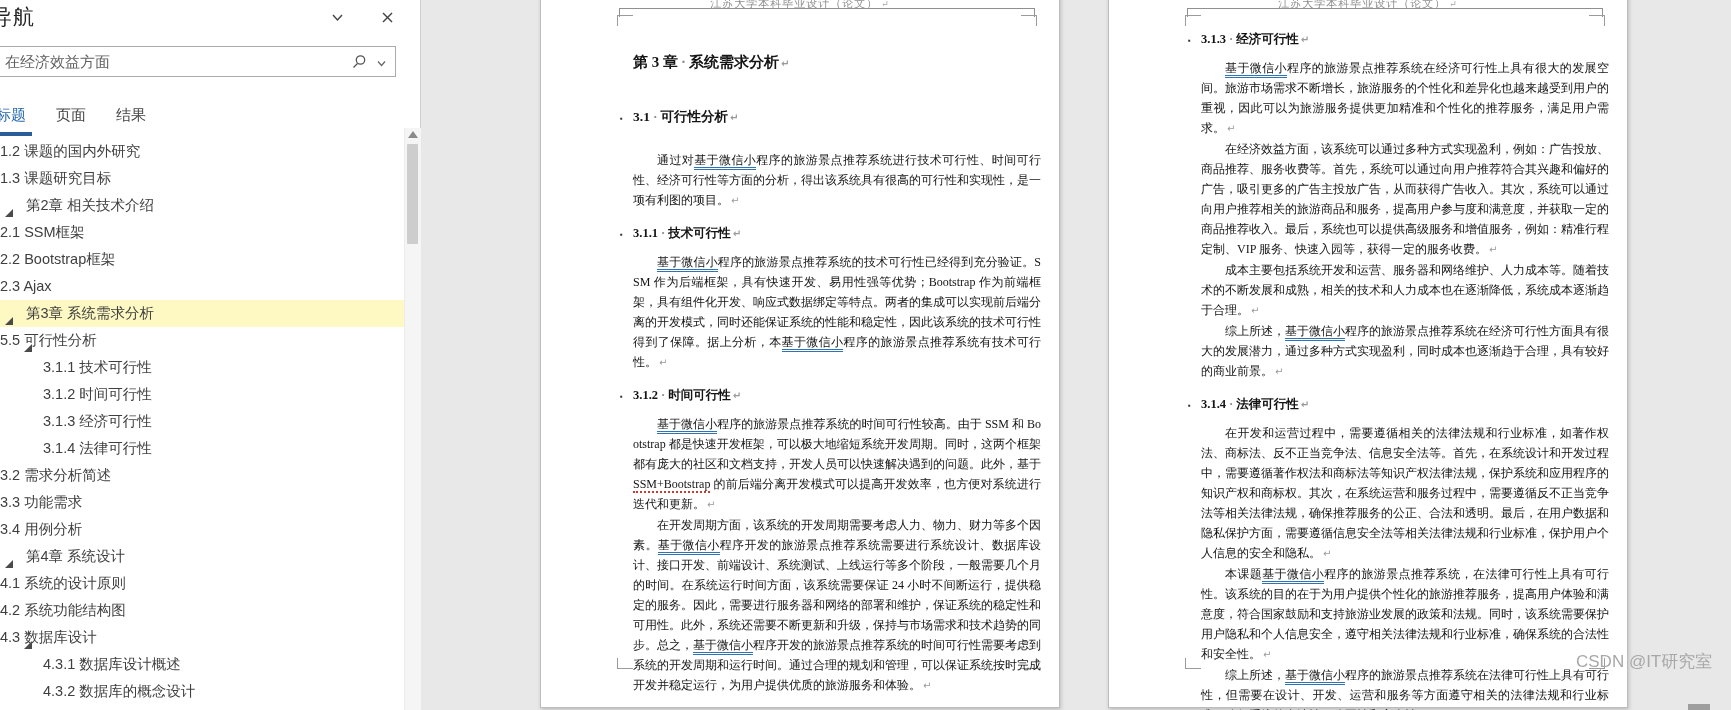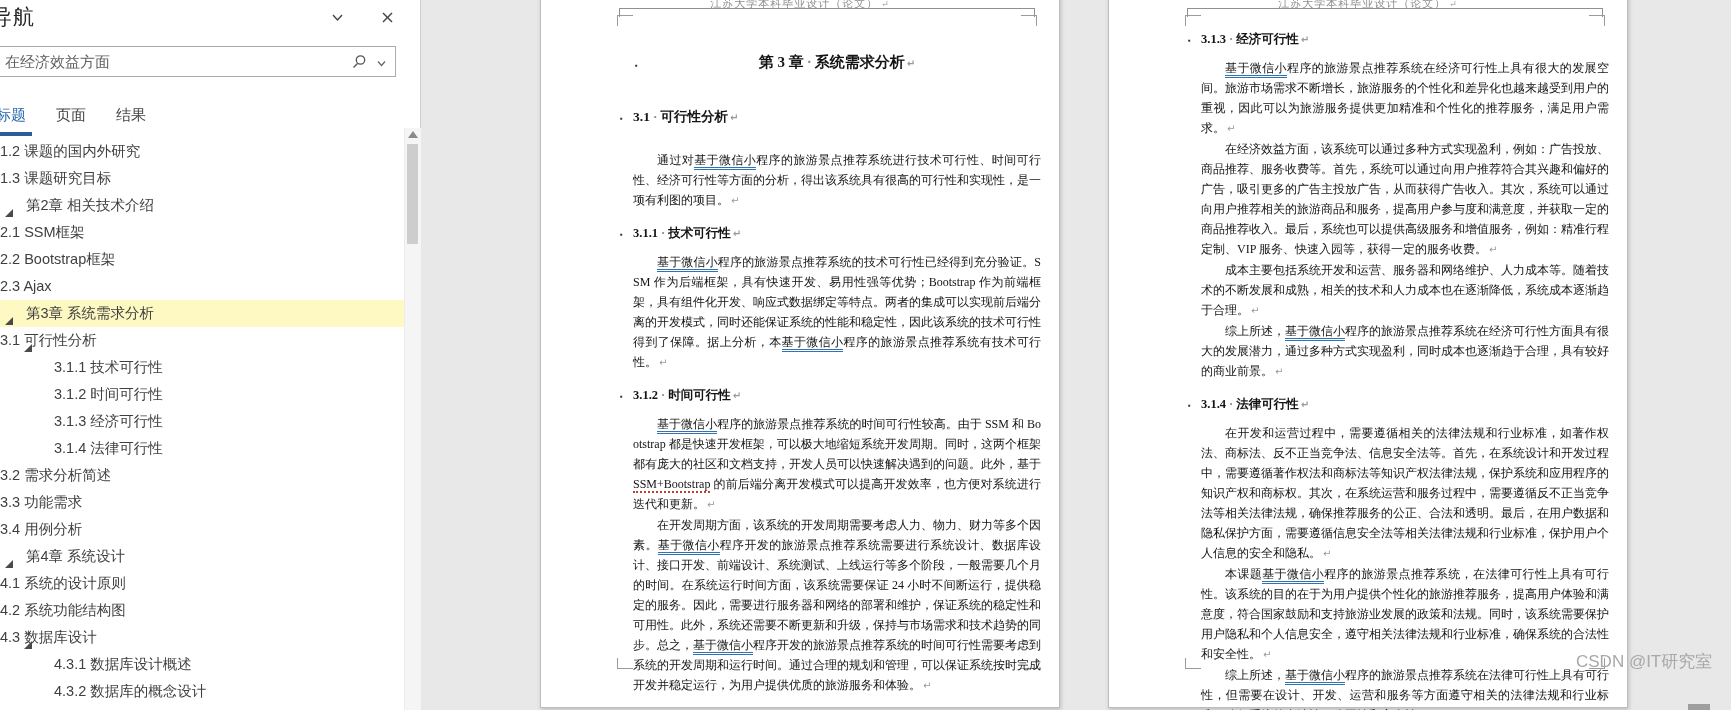--- a/index.html
+++ b/index.html
@@ -40,21 +40,21 @@
   .tree-row{
     position:relative;height:27px;line-height:27px;
     font-size:14.5px;color:#3f3f3f;white-space:nowrap;cursor:pointer;
   }
   .tree-row.sel{background:#fef9c3}
   .tree-row .tri{position:absolute;top:8px}
   .lv1 .tri{left:4px}
   .lv2 .tri{left:23px}
   .lv1 .tree-label{padding-left:26px;display:inline-block}
   .lv2 .tree-label{display:inline-block}
-  .lv3 .tree-label{padding-left:54px;display:inline-block}
+  .lv3 .tree-label{padding-left:43px;display:inline-block}
   
   .nav-scroll{position:absolute;left:404px;top:128px;width:16px;bottom:0;background:#f5f5f5;border-left:1px solid #ececec}
   .nav-scroll-up{position:absolute;left:3px;top:3px;width:0;height:0;
     border-left:5px solid transparent;border-right:5px solid transparent;border-bottom:7px solid #8a8a8a}
   .nav-scroll-thumb{position:absolute;left:2px;top:16px;width:11px;height:100px;background:#cdcdcd;border-radius:1px}
   
   .page{
     position:absolute;top:-8px;height:716px;width:520px;
     background:#ffffff;border:1px solid #bdbdbd;
     box-shadow:1px 2px 4px rgba(0,0,0,.18);
@@ -75,21 +75,21 @@
   .crop{position:absolute;width:15px;height:10px;border:0 solid #9b9b9b}
   .crop.tl{left:76px;top:22px;border-left-width:1px;border-top-width:1px}
   .crop.tr{right:22px;top:22px;border-right-width:1px;border-top-width:1px}
   .crop.bl{left:76px;bottom:38px;border-left-width:1px;border-bottom-width:1px}
   .crop.br{right:22px;bottom:38px;border-right-width:1px;border-bottom-width:1px}
   .content{
     position:absolute;left:92px;width:408px;top:0;
     font-family:"Liberation Serif","DejaVu Serif",serif;
     font-size:12px;line-height:20px;color:#141414;
   }
-  .b-title{position:relative;margin-top:58px;text-align:center;font-size:15px;font-weight:bold;line-height:22px}
+  .b-title{position:relative;margin-top:58px;font-size:15px;font-weight:bold;line-height:22px}
   .b-title::before{content:"▪";position:absolute;left:2px;top:4px;font-size:8px;color:#333}
   .b-h2{position:relative;margin-top:32px;font-size:13.5px;font-weight:bold;line-height:20px}
   .b-h3{position:relative;margin-top:12px;font-size:12.5px;font-weight:bold;line-height:20px}
   .b-h3.first{margin-top:36px}
   .b-h2::before,.b-h3::before{content:"▪";position:absolute;left:-13px;top:2px;font-size:8px;color:#333}
   .b-h2 + .b-p{margin-top:22px}
   .b-p{margin-top:8px;text-align:justify;word-break:break-all;text-indent:2em}
   .b-p + .b-p{margin-top:0}
   .sdot{color:#8a8a8a;padding:0 3px}
   .pmark{color:#999;font-size:10px;margin-left:2px;font-family:"DejaVu Sans",sans-serif}
@@ -151,21 +151,21 @@
             <polygon points="9,1 9,9 1,9" fill="#4a4a4a"></polygon>
           </svg></span><span class="tree-label">第2章 相关技术介绍</span></div>
       <div class="tree-row lv2"><span class="tree-label">2.1 SSM框架</span></div>
       <div class="tree-row lv2"><span class="tree-label">2.2 Bootstrap框架</span></div>
       <div class="tree-row lv2"><span class="tree-label">2.3 Ajax</span></div>
       <div class="tree-row lv1 sel"><span class="tri"><svg width="10" height="10" viewBox="0 0 10 10">
             <polygon points="9,1 9,9 1,9" fill="#4a4a4a"></polygon>
           </svg></span><span class="tree-label">第3章 系统需求分析</span></div>
       <div class="tree-row lv2"><span class="tri"><svg width="10" height="10" viewBox="0 0 10 10">
             <polygon points="9,1 9,9 1,9" fill="#4a4a4a"></polygon>
-          </svg></span><span class="tree-label">3.1 可行性分析</span></div>
+          </svg></span><span class="tree-label">5.5 可行性分析</span></div>
       <div class="tree-row lv3"><span class="tree-label">3.1.1 技术可行性</span></div>
       <div class="tree-row lv3"><span class="tree-label">3.1.2 时间可行性</span></div>
       <div class="tree-row lv3"><span class="tree-label">3.1.3 经济可行性</span></div>
       <div class="tree-row lv3"><span class="tree-label">3.1.4 法律可行性</span></div>
       <div class="tree-row lv2"><span class="tree-label">3.2 需求分析简述</span></div>
       <div class="tree-row lv2"><span class="tree-label">3.3 功能需求</span></div>
       <div class="tree-row lv2"><span class="tree-label">3.4 用例分析</span></div>
       <div class="tree-row lv1"><span class="tri"><svg width="10" height="10" viewBox="0 0 10 10">
             <polygon points="9,1 9,9 1,9" fill="#4a4a4a"></polygon>
           </svg></span><span class="tree-label">第4章 系统设计</span></div>

